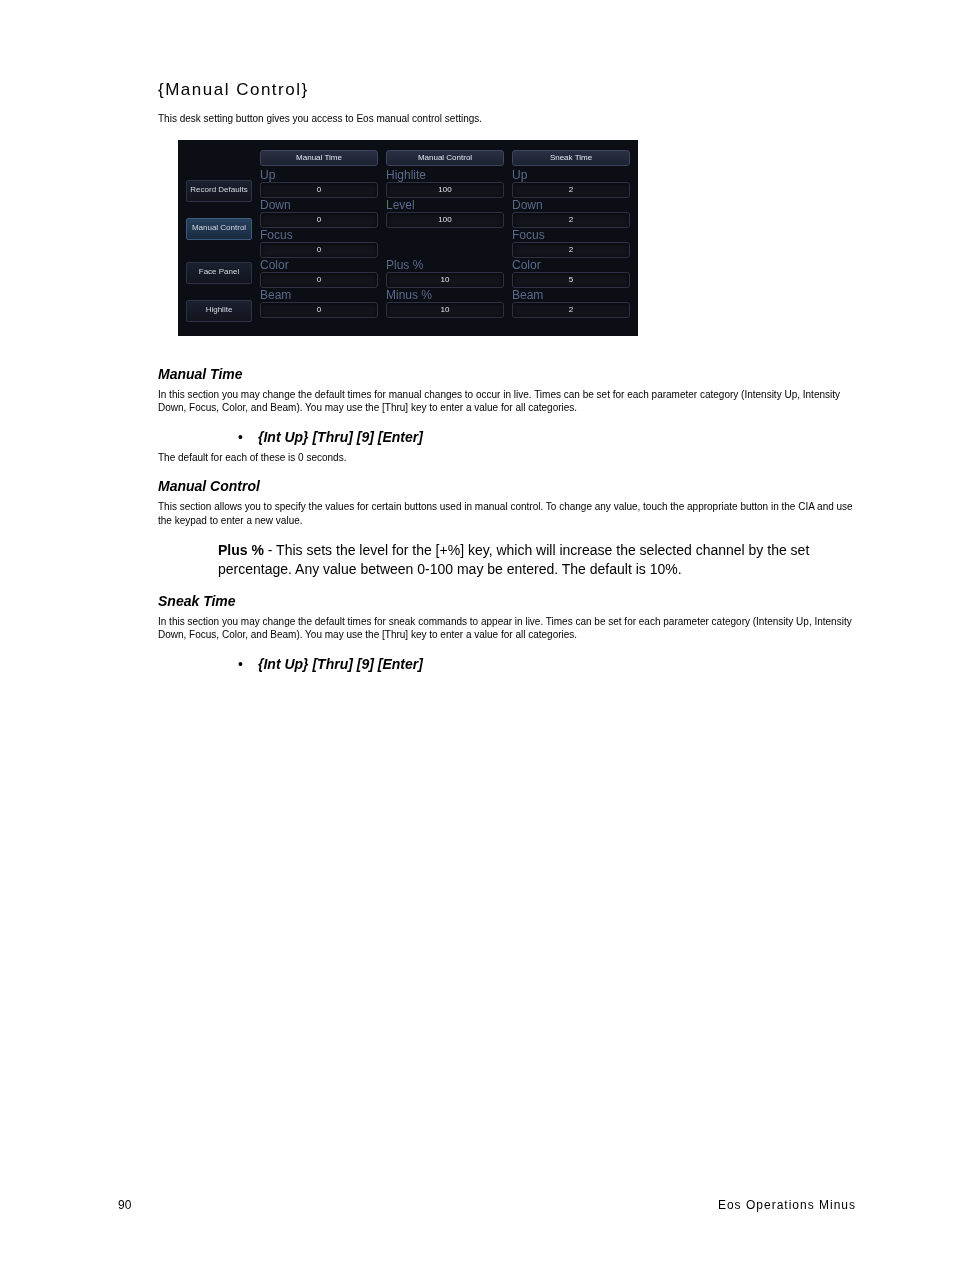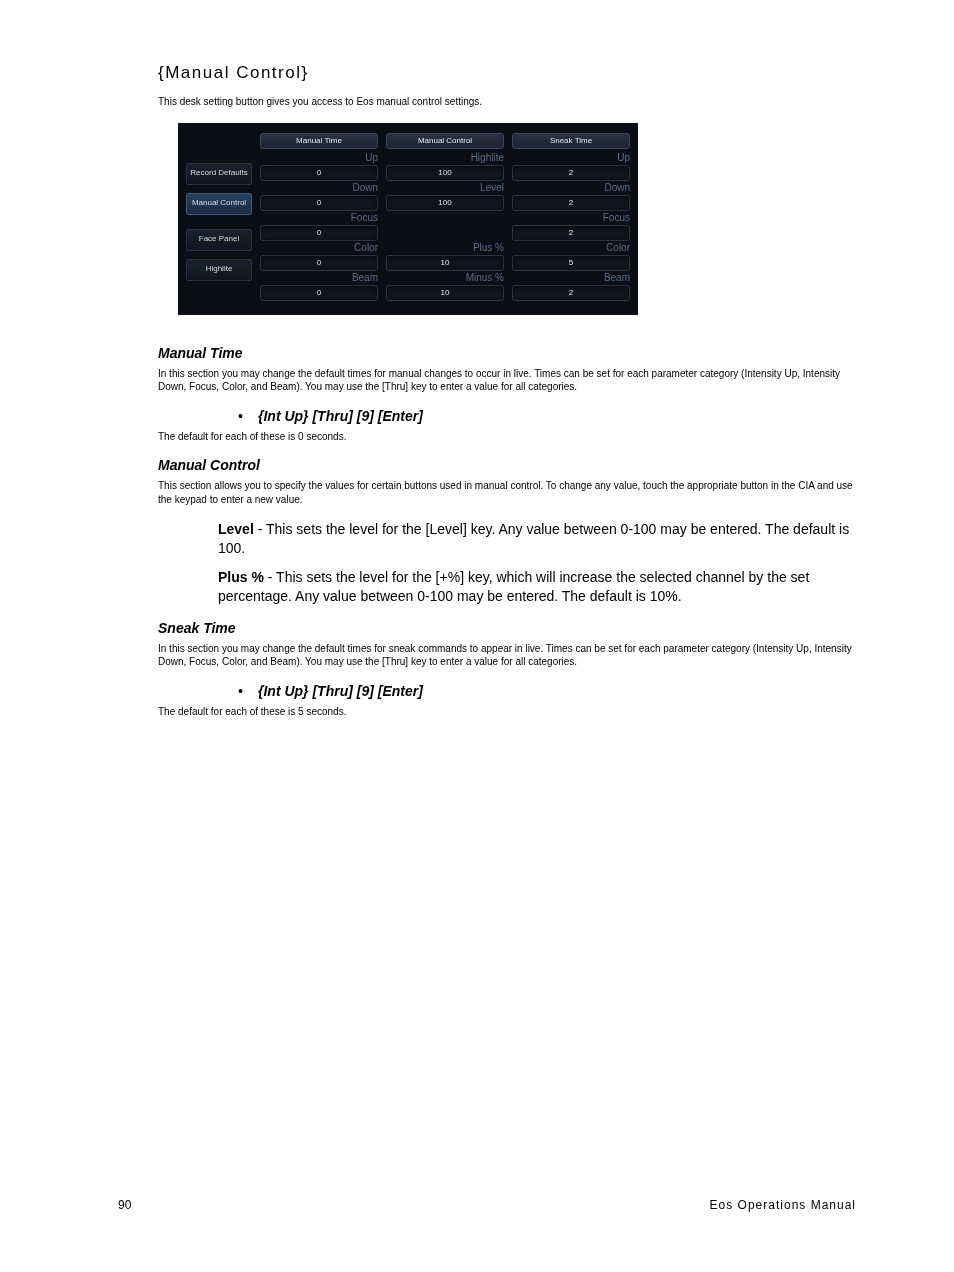--- a/index.html
+++ b/index.html
@@ -4,21 +4,21 @@
   <style>
     body {
       margin: 0;
       padding: 0;
       font-family: Arial, Helvetica, sans-serif;
       background: #fff;
       color: #000;
       width: 954px;
     }
     .page {
-      padding: 63px 98px 60px 118px;
+      padding: 80px 98px 60px 118px;
       box-sizing: border-box;
       min-height: 1272px;
       position: relative;
     }
     .section-title {
       font-size: 17px;
       letter-spacing: 1.5px;
       margin: 0 0 12px 40px;
       font-weight: normal;
     }
@@ -62,21 +62,21 @@
       background: #0b0e14;
       padding: 10px 8px 14px 8px;
       box-sizing: border-box;
       display: flex;
       gap: 8px;
     }
     .ui-sidebar {
       width: 66px;
       display: flex;
       flex-direction: column;
-      gap: 8px;
+      gap: 16px;
       padding-top: 24px;
     }
     .sidebar-btn {
       background: linear-gradient(#1b2030,#12151e);
       color: #d5d9e2;
       font-size: 8px;
       text-align: center;
       border: 1px solid #2c3244;
       border-radius: 2px;
       height: 22px;
@@ -102,22 +102,22 @@
       font-size: 8px;
       text-align: center;
       border: 1px solid #3c4460;
       border-radius: 3px;
       height: 14px;
       line-height: 14px;
       margin-bottom: 2px;
     }
     .cell-label {
       color: #5a6a8a;
-      font-size: 10px;
-      text-align: right;
+      font-size: 12px;
+      text-align: left;
       height: 10px;
       line-height: 10px;
     }
     .cell-value {
       background: linear-gradient(#0f1218,#14171f);
       color: #e0e4ee;
       font-size: 8px;
       text-align: center;
       border: 1px solid #2c3244;
       border-radius: 3px;
@@ -195,26 +195,24 @@
   </div>
 
   <div class="subheading">Manual Time</div>
   <p class="body-text">In this section you may change the default times for manual changes to occur in live. Times can be set for each parameter category (Intensity Up, Intensity Down, Focus, Color, and Beam). You may use the [Thru] key to enter a value for all categories.</p>
   <div class="bullet-line"><span class="bullet-text">{Int Up} [Thru] [9] [Enter]</span></div>
   <p class="body-text">The default for each of these is 0 seconds.</p>
 
   <div class="subheading">Manual Control</div>
   <p class="body-text">This section allows you to specify the values for certain buttons used in manual control. To change any value, touch the appropriate button in the CIA and use the keypad to enter a new value.</p>
   <div id="mc-items">
-      <div class="indent-block"><span class="bold">Level</span><span> - This sets the level for the [Level] key. Any value between 0-100 may be entered. The default is 100.</span></div>
       <div class="indent-block"><span class="bold">Plus %</span><span> - This sets the level for the [+%] key, which will increase the selected channel by the set percentage. Any value between 0-100 may be entered. The default is 10%.</span></div>
     </div>
 
   <div class="subheading">Sneak Time</div>
   <p class="body-text">In this section you may change the default times for sneak commands to appear in live. Times can be set for each parameter category (Intensity Up, Intensity Down, Focus, Color, and Beam). You may use the [Thru] key to enter a value for all categories.</p>
   <div class="bullet-line"><span class="bullet-text">{Int Up} [Thru] [9] [Enter]</span></div>
-  <p class="body-text">The default for each of these is 5 seconds.</p>
 
   <div class="footer">
     <span>90</span>
-    <span class="right">Eos Operations Manual</span>
+    <span class="right">Eos Operations Minus</span>
   </div>
 </div>
 
 </body></html>

